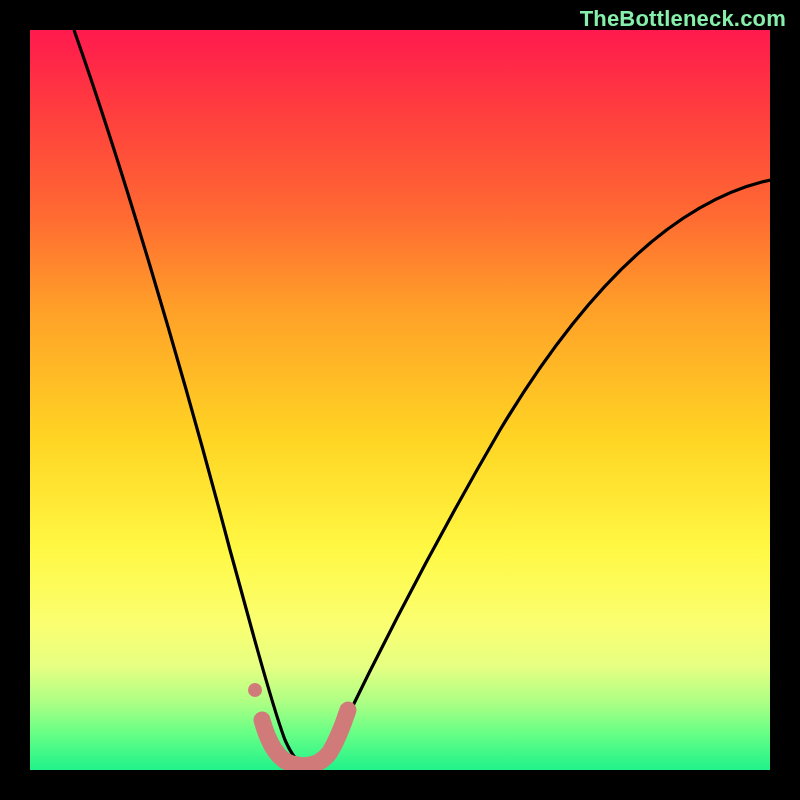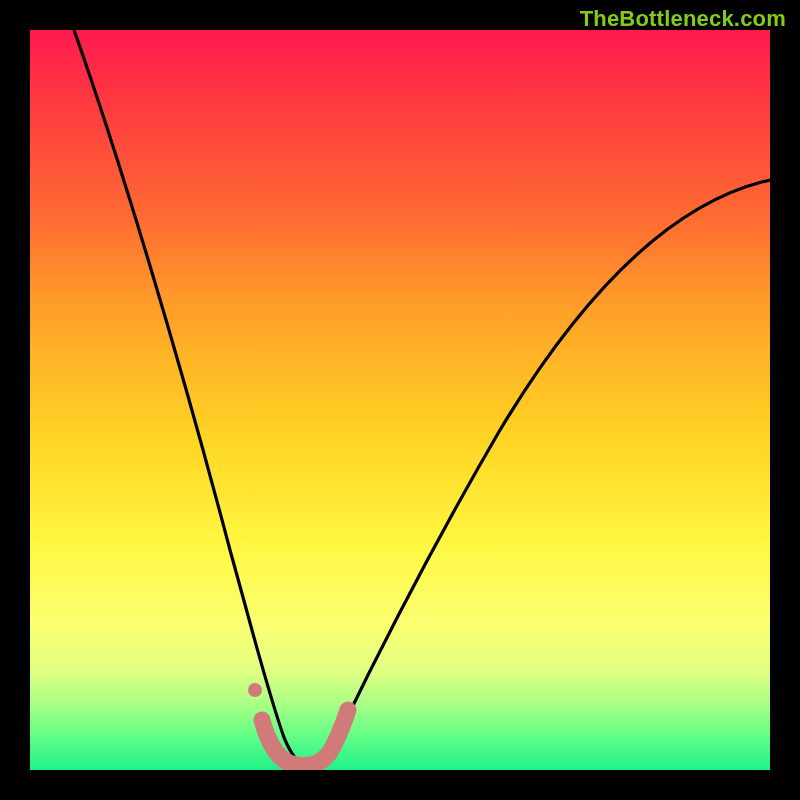--- a/index.html
+++ b/index.html
@@ -33,21 +33,21 @@
       #fbff70 80%,
       #e6ff82 86%,
       #aaff84 91%,
       #68ff86 95%,
       #20f28a 100%);
   }
   .watermark {
     position: absolute;
     top: 6px;
     right: 14px;
-    color: #84cc16;
+    color: #86efac;
     font-size: 22px;
     font-weight: 600;
     letter-spacing: 0.2px;
     z-index: 5;
     user-select: none;
   }
   svg.curves {
     position: absolute;
     left: 0;
     top: 0;

